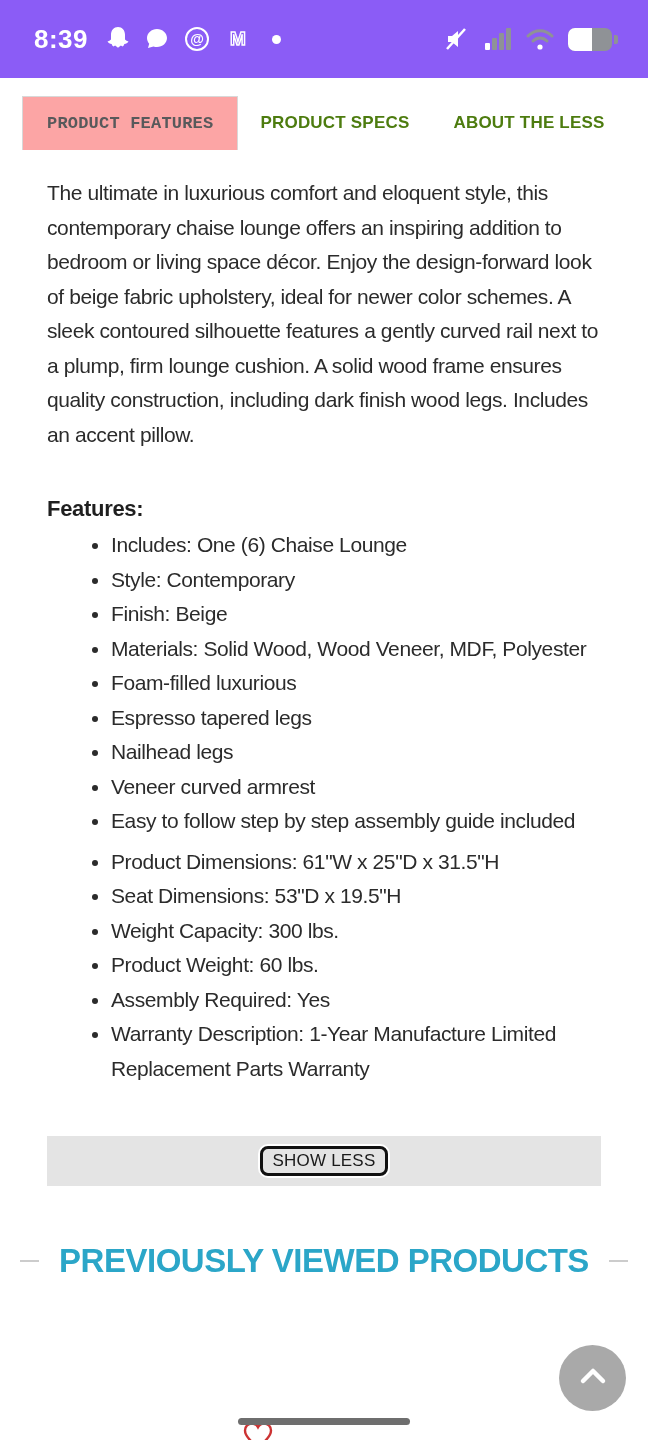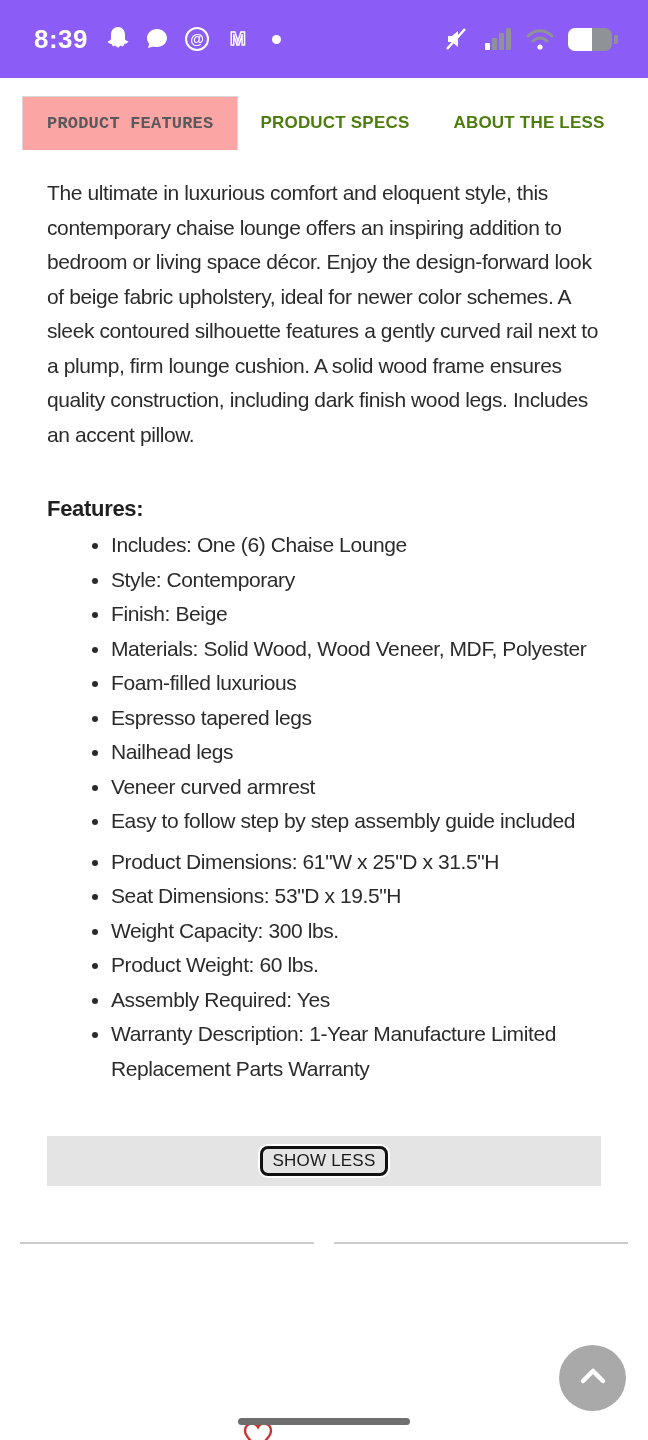--- a/index.html
+++ b/index.html
@@ -263,20 +263,21 @@
     <li>Warranty Description: 1-Year Manufacture Limited Replacement Parts Warranty</li>
   </ul>
 </div>
 
 <div class="show-less-bar">
   <button class="show-less-btn">SHOW LESS</button>
 </div>
 
 <div class="prev-viewed">
   <span class="pv-line"></span>
+  <span class="pv-title">PREVIOUSLY VIEWED PRODUCTS</span>
   <span class="pv-line"></span>
 </div>
 
 <div class="scroll-top">
   <span>
     <svg width="32" height="20" viewBox="0 0 32 20">
       <polyline points="6,15 16,5 26,15" fill="none" stroke="#ffffff" stroke-width="4.5" stroke-linecap="round" stroke-linejoin="round"></polyline>
     </svg>
   </span>
 </div>

